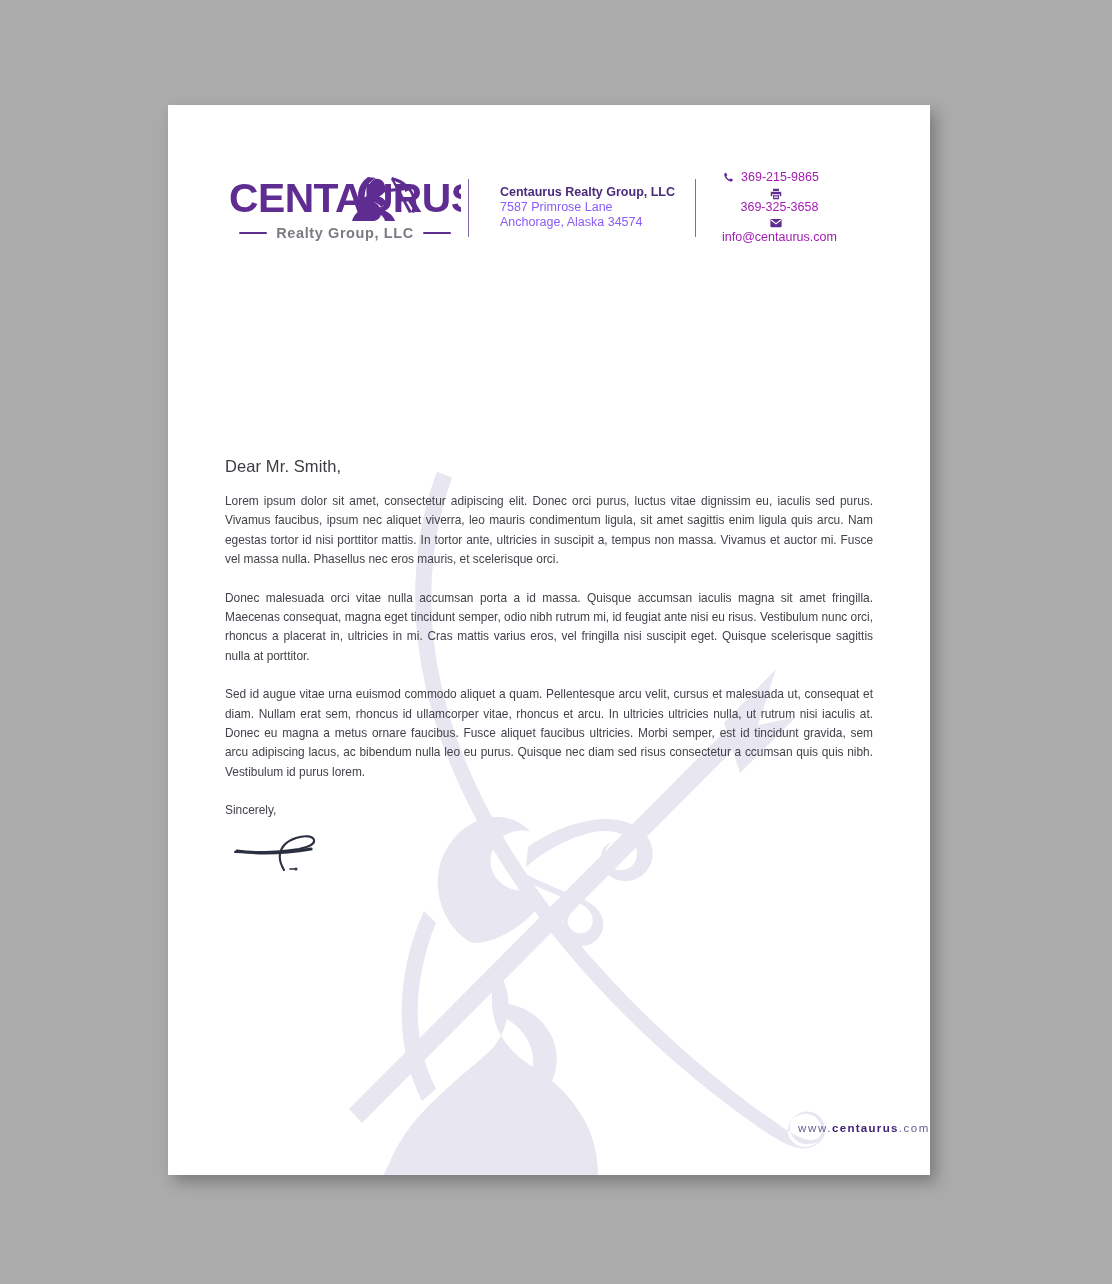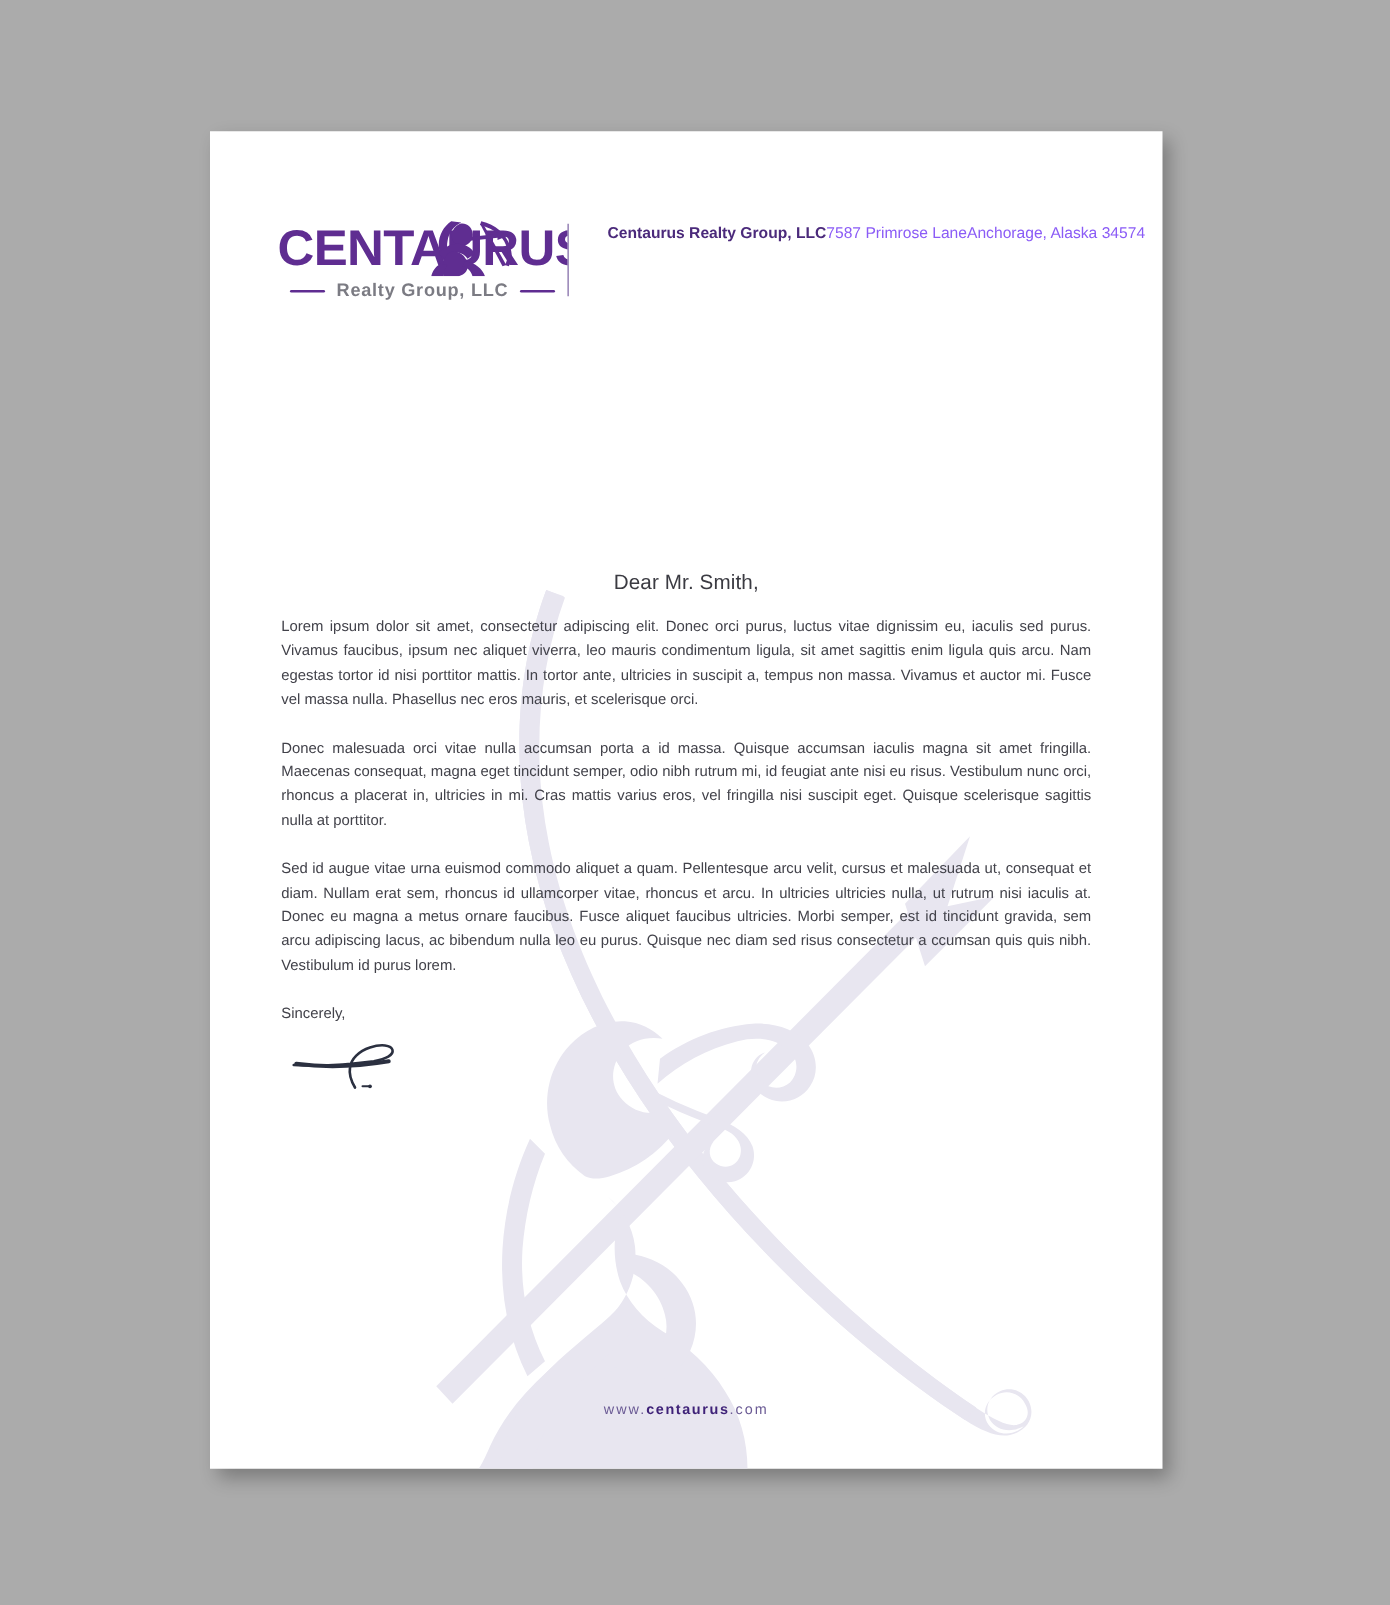--- a/index.html
+++ b/index.html
@@ -55,21 +55,21 @@
     letter-spacing:0.6px; white-space:nowrap;
   }
 
   .vdiv {
     width:1px; height:58px; background:#6b4f96; opacity:.85;
     margin:0 0 0 0; flex:0 0 1px;
   }
 
   .addr-block {
     padding-left:31px; padding-right:20px;
-    display:flex; flex-direction:row; justify-content:center;
+    display:flex; flex-direction:column; justify-content:center;
     height:58px;
   }
   .addr-name {
     font-size:12.5px; font-weight:bold; color:#4b2a7b;
     line-height:1.18; white-space:nowrap;
   }
   .addr-line {
     font-size:12.5px; color:#8b5cf6; line-height:1.18; white-space:nowrap;
   }
 
@@ -92,39 +92,38 @@
   .contact-text { font-size:12.5px; color:#a21caf; }
 
   
   .body-wrap {
     position:absolute; left:57px; top:352px; width:648px;
     z-index:2;
   }
   .salutation {
     font-size:16.5px; color:#3b3b42; margin-bottom:12px;
     letter-spacing:.1px;
-    text-align:center;
   }
   .para {
     font-size:11.9px; line-height:1.63; color:#42424a;
     text-align:justify; margin-bottom:19px;margin-top:16px;
   }
   .para:last-of-type { margin-bottom:0; }
   .signoff {
     font-size:11.9px; color:#42424a; margin-top:21px;
   }
   .signature {
     margin-top:10px; margin-left:8px; width:110px; height:46px;
   }
   .signature svg { display:block; width:110px; height:46px; }
 
   
   .footer {
     position:absolute; left:0; bottom:41px; width:762px;
-    text-align:center; z-index:2;
+    text-align:right; z-index:2;
   }
   .footer-url {
     font-size:11.5px; color:#6a5a94; letter-spacing:1.6px;
   }
   .footer-url b { color:#3f2278; font-weight:bold; letter-spacing:1.3px; }
 </style>
 </head>
 <body>
 
 <div id="stage">

